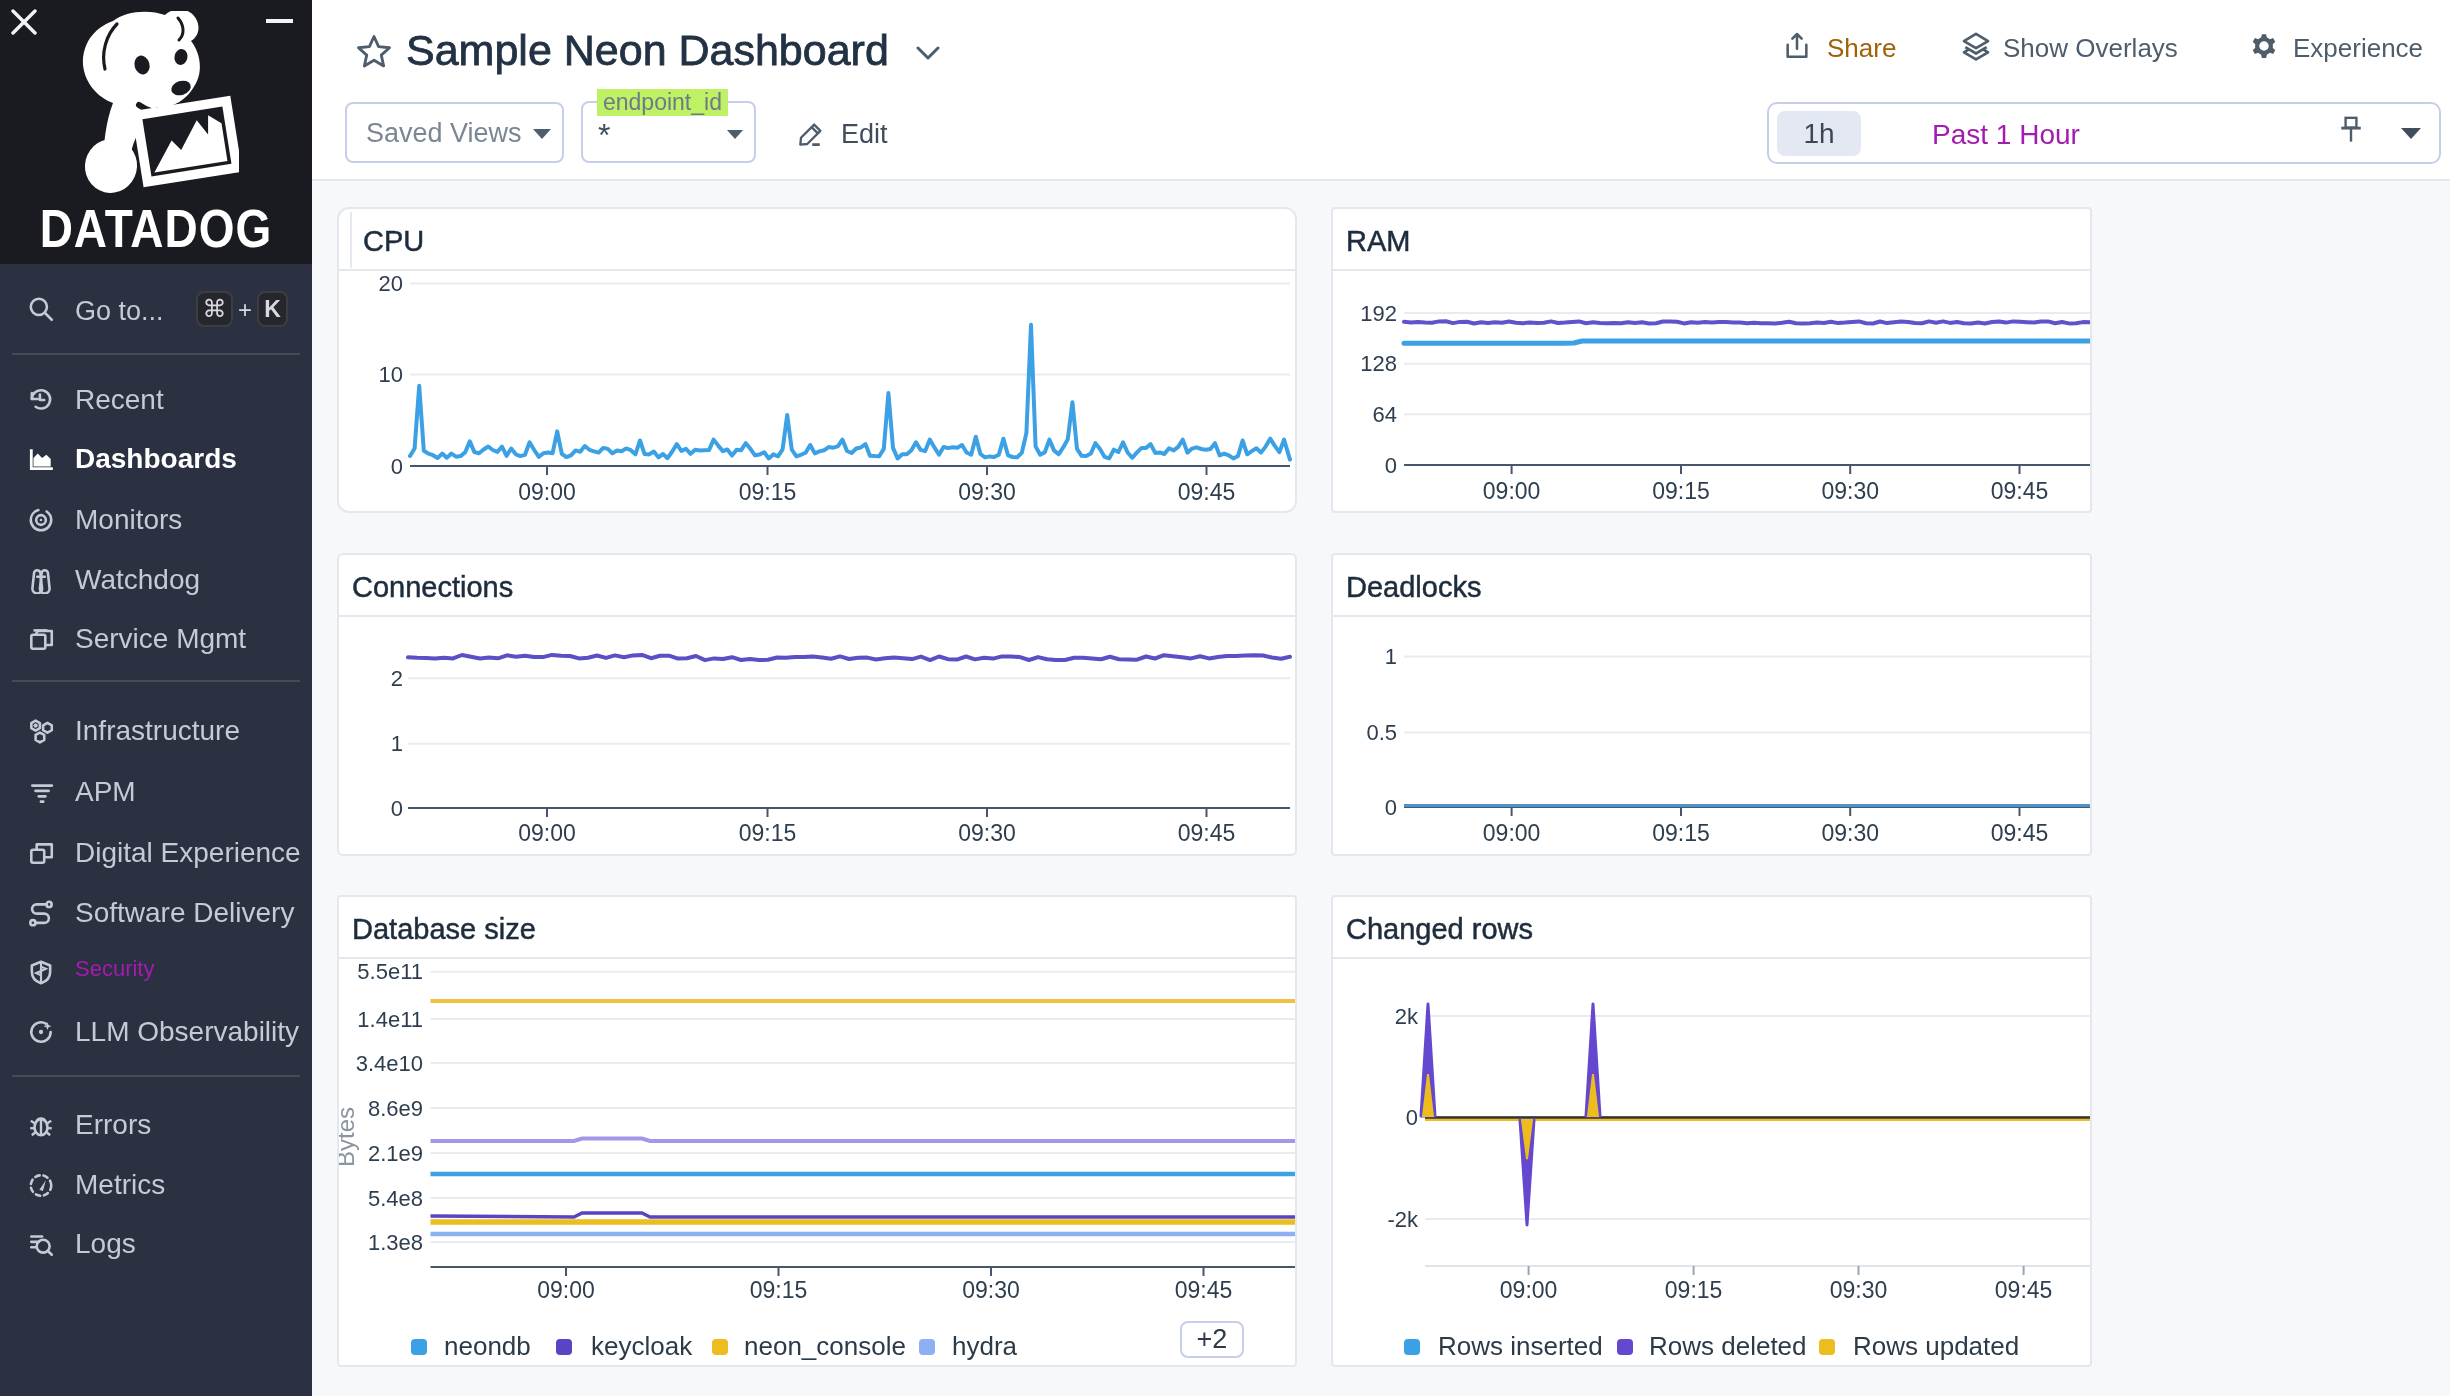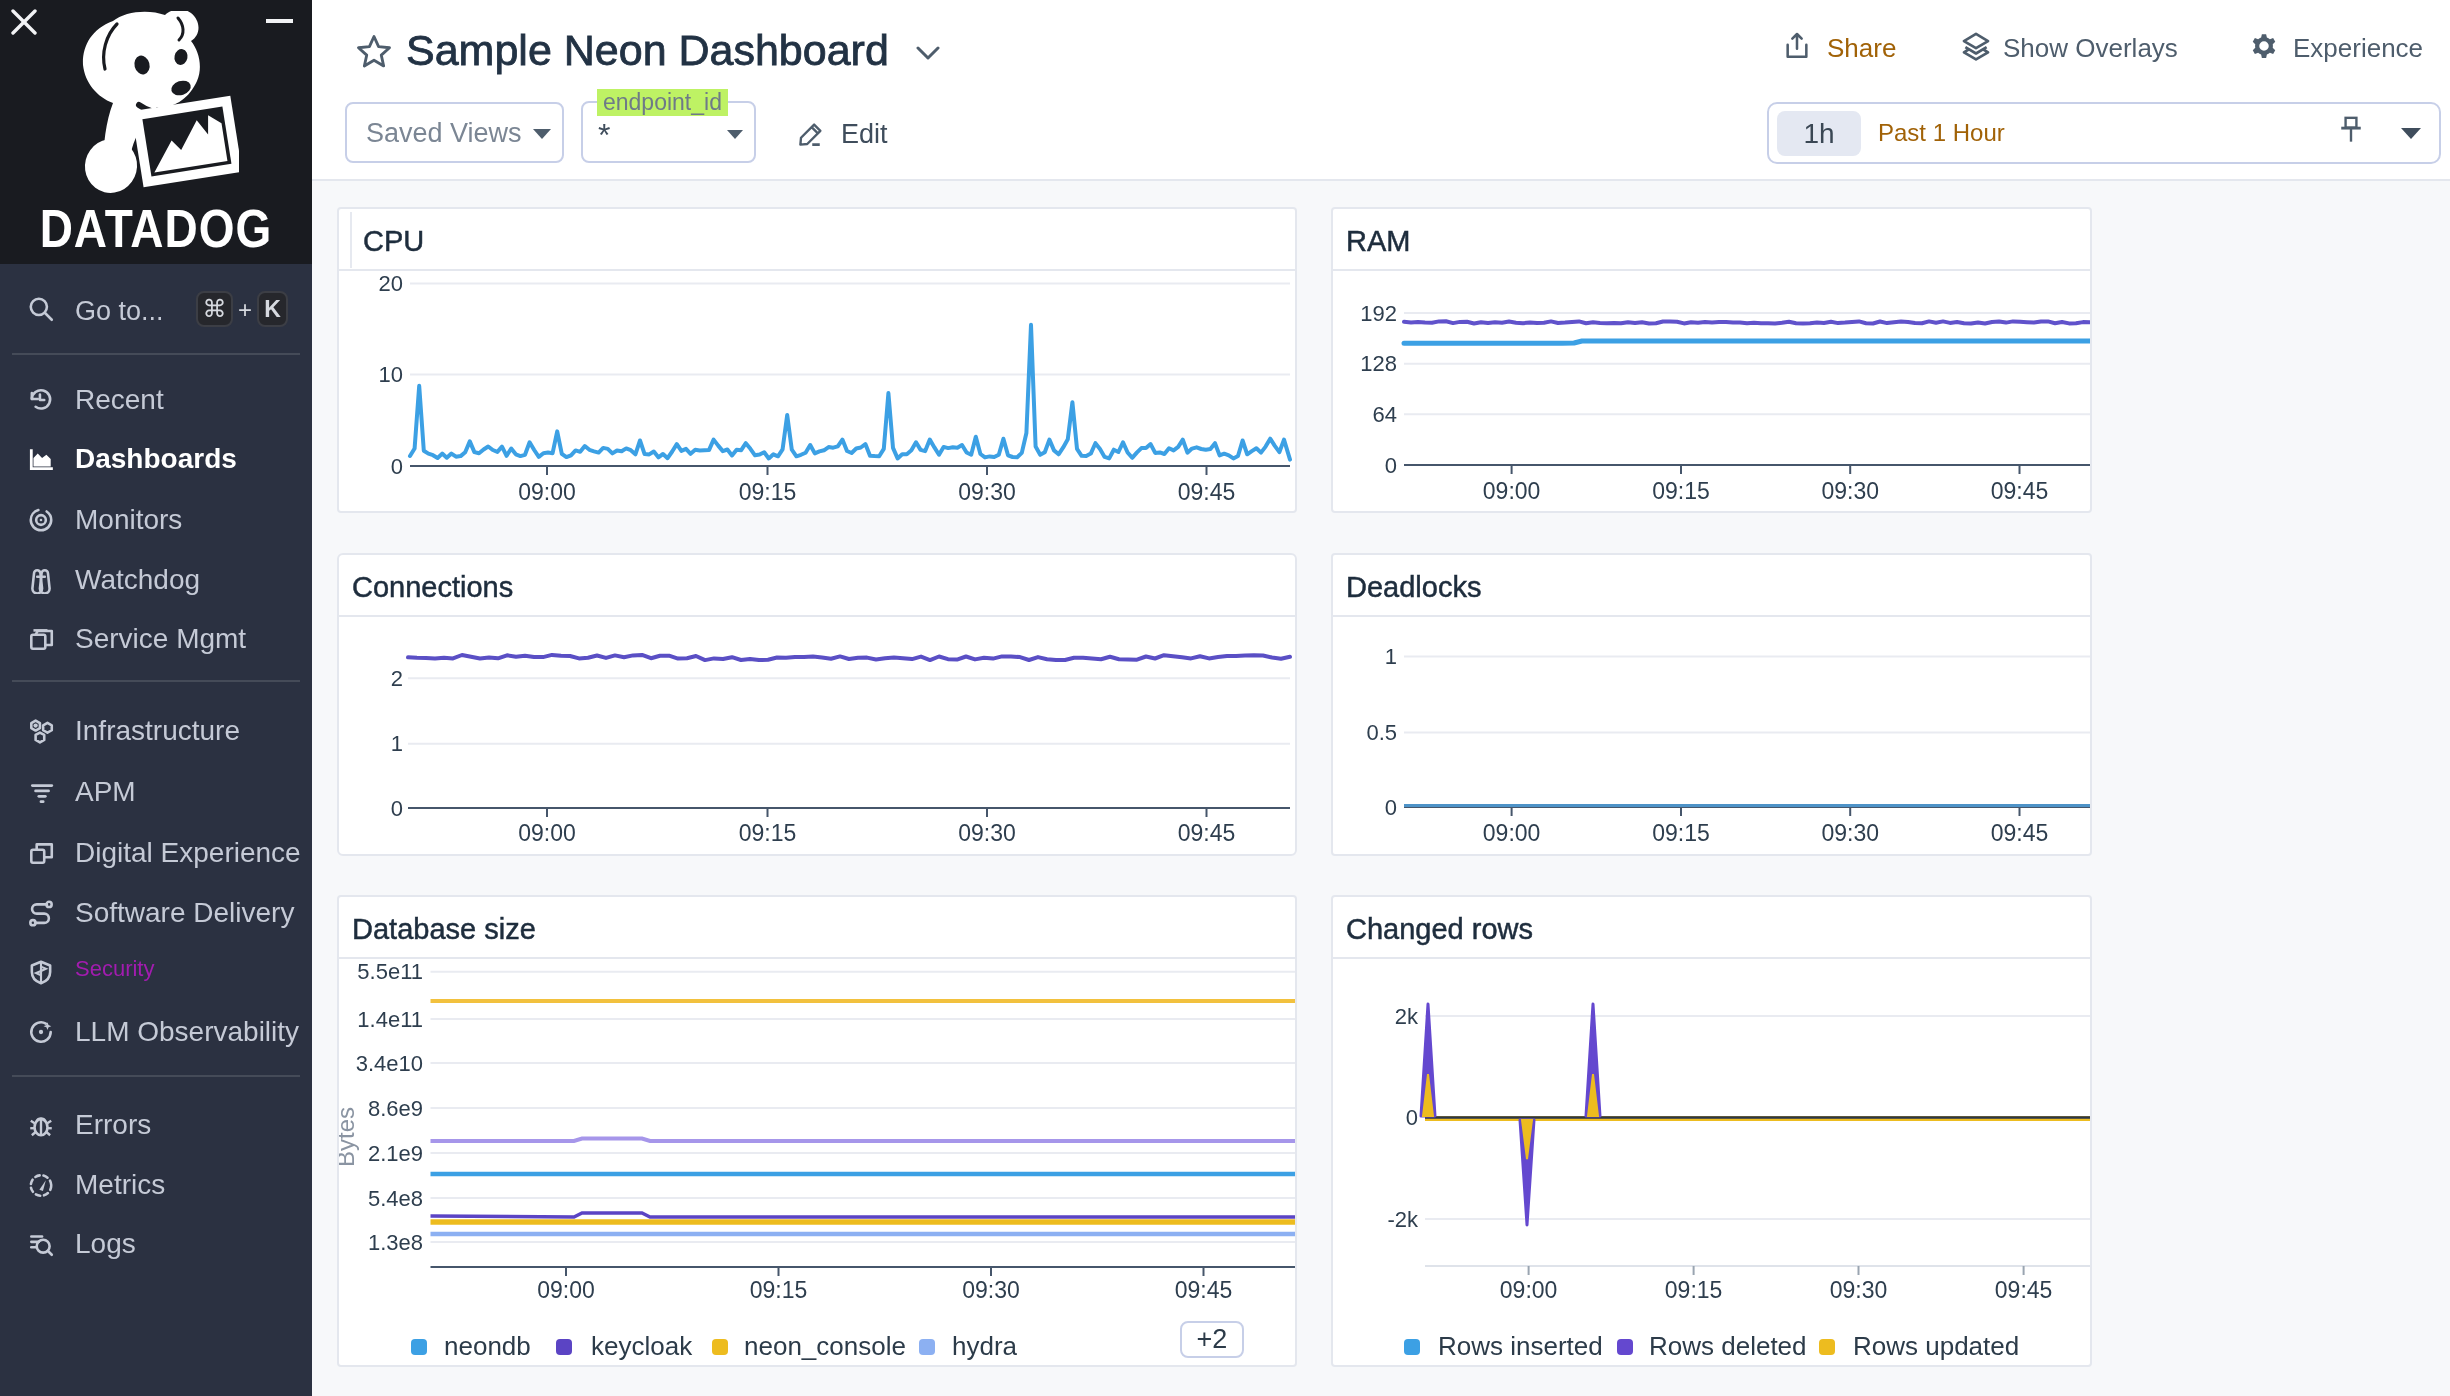--- a/index.html
+++ b/index.html
@@ -46,32 +46,32 @@
       <path d="M7 14.3 L3.5 16.5 L12 21.5 L20.5 16.5 L17 14.3" stroke-dasharray="0"></path>
     </g>
   </svg>
 <div style="position:absolute;left:2003px;top:33px;font-size:26px;color:#4e5d6c">Show Overlays</div>
 <svg width="30" height="30" style="position:absolute;left:2249px;top:31px" viewBox="0 0 24 24">
     <path d="M12 8.2 a3.8 3.8 0 1 0 0 7.6 a3.8 3.8 0 1 0 0 -7.6 Z M10.3 2.5 L13.7 2.5 L14.3 5.2 a7 7 0 0 1 2.4 1.4 L19.3 5.6 L21 8.6 L19 10.6 a7 7 0 0 1 0 2.8 L21 15.4 L19.3 18.4 L16.7 17.4 a7 7 0 0 1-2.4 1.4 L13.7 21.5 L10.3 21.5 L9.7 18.8 a7 7 0 0 1-2.4-1.4 L4.7 18.4 L3 15.4 L5 13.4 a7 7 0 0 1 0-2.8 L3 8.6 L4.7 5.6 L7.3 6.6 a7 7 0 0 1 2.4-1.4 Z" fill="#4e5d6c" fill-rule="evenodd"></path>
   </svg>
 <div style="position:absolute;left:2293px;top:33px;font-size:26px;color:#4e5d6c">Experience</div>
 <div style="position:absolute;left:1767px;top:102px;width:674px;height:62px;border:2px solid #c7cfe8;border-radius:10px;box-sizing:border-box;background:#fff"></div>
 <div style="position:absolute;left:1777px;top:111px;width:84px;height:45px;background:#e4e8f2;border-radius:8px;text-align:center;font-size:28px;color:#3a4754;line-height:45px">1h</div>
-<div style="position:absolute;left:1878px;top:119px;font-size:24px;color:#a16207">Past 1 Hour</div>
+<div style="position:absolute;left:1932px;top:119px;font-size:28px;color:#a21caf">Past 1 Hour</div>
 <svg width="26" height="40" style="position:absolute;left:2338px;top:113px" viewBox="0 0 24 36">
     <g fill="none" stroke="#4e5d6c" stroke-width="2.2">
       <rect x="7" y="4" width="10" height="9"></rect>
       <line x1="3" y1="13.5" x2="21" y2="13.5" stroke-width="2.6"></line>
       <line x1="12" y1="13.5" x2="12" y2="26"></line>
     </g>
   </svg>
 <svg width="24" height="15" style="position:absolute;left:2399px;top:126px" viewBox="0 0 24 15">
     <path d="M2 2 L12 13 L22 2 Z" fill="#3f4d5c"></path>
   </svg>
-<div style="position:absolute;left:337px;top:207px;width:960px;height:306px;background:#fff;border:2px solid #e4e7ee;border-radius:4px;box-sizing:border-box">
+<div style="position:absolute;left:337px;top:207px;width:960px;height:306px;background:#fff;border:2px solid #e4e7ee;border-radius:12px;box-sizing:border-box">
 <div style="position:absolute;left:11px;top:3px;width:2px;height:56px;background:#e6e9f0"></div>
     <div style="position:absolute;left:24px;top:16px;font-size:29px;font-weight:400;color:#1e2d3d;-webkit-text-stroke:0.5px #1e2d3d">CPU</div>
 <div style="position:absolute;left:0;top:60px;right:0;height:2px;background:#e4e7ee"></div>
 <svg width="956" height="302" style="position:absolute;left:0;top:0" xmlns="http://www.w3.org/2000/svg" font-family="Liberation Sans, sans-serif">
       <line x1="71" y1="74.5" x2="951" y2="74.5" stroke="#e9ebf1" stroke-width="2"></line>
       <text x="64" y="74.5" text-anchor="end" dominant-baseline="central" font-size="22" fill="#2e3e4e">20</text>
       <line x1="71" y1="165.6" x2="951" y2="165.6" stroke="#e9ebf1" stroke-width="2"></line>
       <text x="64" y="165.6" text-anchor="end" dominant-baseline="central" font-size="22" fill="#2e3e4e">10</text>
       <text x="64" y="257" text-anchor="end" dominant-baseline="central" font-size="22" fill="#2e3e4e">0</text>
       <line x1="71" y1="257" x2="951" y2="257" stroke="#46566b" stroke-width="2"></line>

